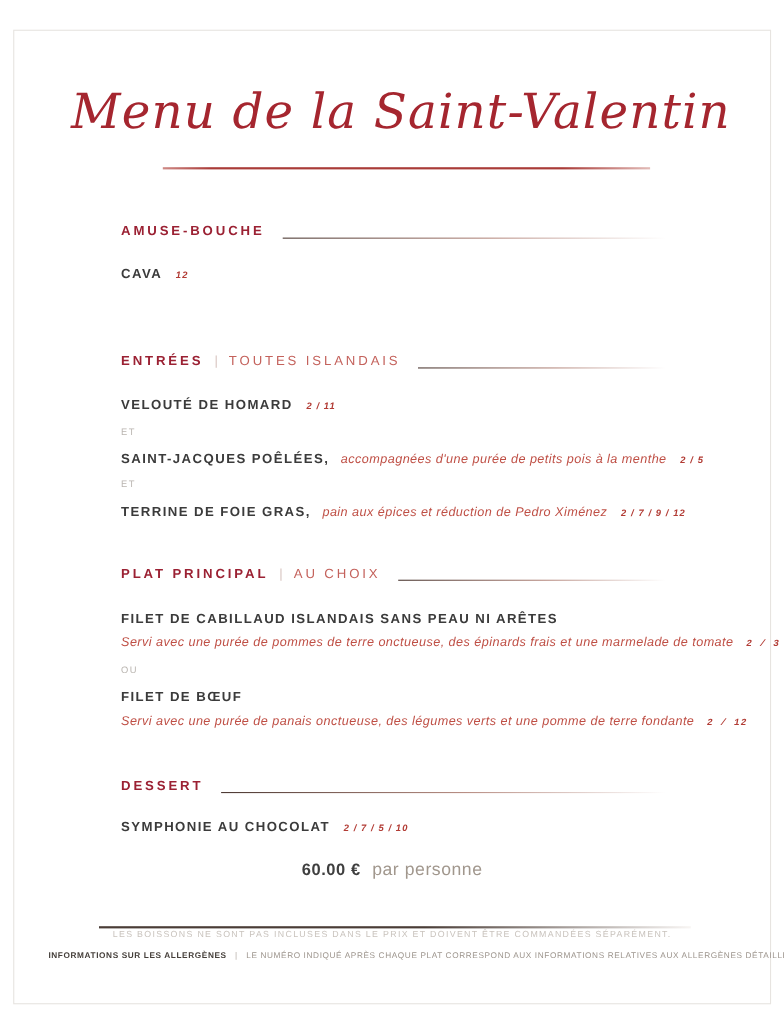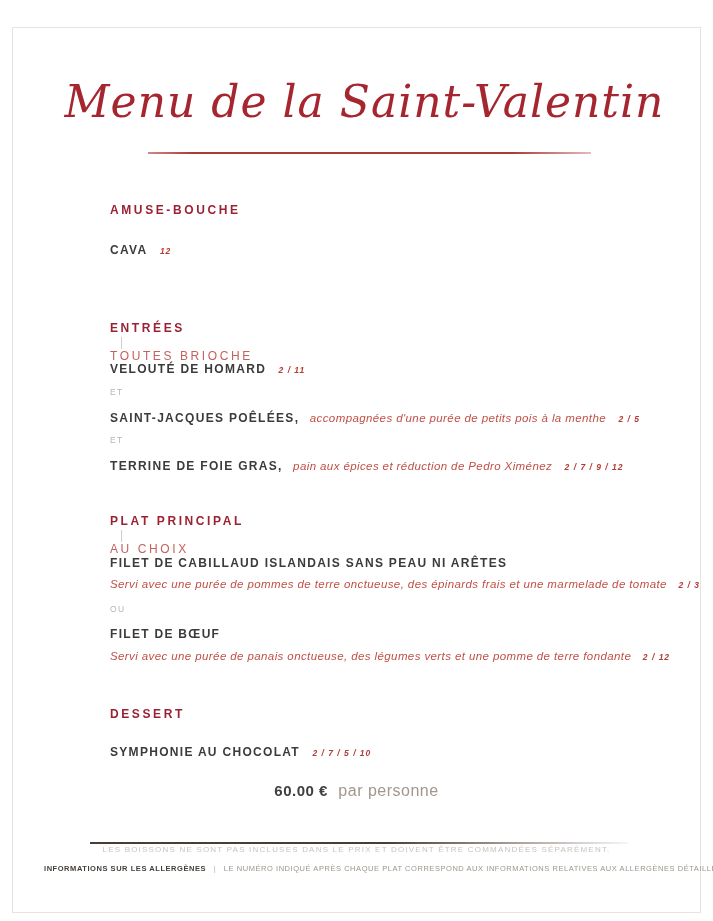--- a/index.html
+++ b/index.html
@@ -9,36 +9,36 @@
          border:1px solid #e7e4e0;pointer-events:none;}
 
   
   .title{position:absolute;left:0;right:0;top:76px;text-align:center;
          font-family:"DejaVu Serif",serif;font-style:italic;font-weight:400;
          font-size:44px;color:#a5262f;letter-spacing:1px;white-space:nowrap;padding-left:16px;}
   .title-underline{position:absolute;left:148px;top:152px;width:443px;height:2px;
          background:linear-gradient(to right,#cf8a86,#a93b38 10%,#a93b38 82%,#e2bcb8);}
 
   
-  .section-head{position:absolute;left:110px;right:108px;display:flex;align-items:flex-start;flex-direction:column;}
+  .section-head{position:absolute;left:110px;right:108px;display:flex;align-items:flex-end;}
   .section-title{font-size:12px;font-weight:bold;color:#9b2133;letter-spacing:2.6px;white-space:nowrap;}
   .section-pipe{font-size:12px;color:#d9c6c2;margin:0 10px;font-weight:400;}
   .section-subtitle{font-size:12px;color:#c4625c;letter-spacing:2.6px;white-space:nowrap;}
   .head-line{flex:1;height:1px;margin-left:16px;
          background:linear-gradient(to right,#4d3a34,#b98f85 55%,rgba(236,222,215,0));}
 
   
   .item{position:absolute;left:110px;right:60px;white-space:nowrap;}
   .item-name{font-size:12px;font-weight:bold;color:#3b3b3b;letter-spacing:1.3px;}
   .item-desc{font-size:11.5px;font-style:italic;color:#bf4f45;letter-spacing:.4px;margin-left:6px;}
   .item-allerg{font-size:8.5px;font-style:italic;font-weight:bold;color:#b23c35;
                letter-spacing:1px;margin-left:8px;}
   .desc-line{position:absolute;left:110px;right:40px;white-space:nowrap;
              font-size:11.5px;font-style:italic;color:#bf4f45;letter-spacing:.4px;}
-  .desc-line .item-allerg{margin-left:8px;}
+  .desc-line .item-allerg{margin-left:8px;font-family:Liberation Mono, monospace;}
   .connector{position:absolute;left:110px;font-size:8.5px;color:#bab5b0;letter-spacing:1.4px;}
 
   
   .price{position:absolute;left:0;right:0;top:782px;text-align:center;white-space:nowrap;}
   .price-amount{font-size:15px;font-weight:bold;color:#3f3f3f;letter-spacing:.5px;text-align:right;}
   .price-per{font-size:16px;color:#a1978d;letter-spacing:.5px;margin-left:6px;}
   .disclaimer{position:absolute;left:0;right:0;top:813px;text-align:center;
               font-size:8px;color:#c9c3bd;letter-spacing:1.2px;margin-top:32px;}
   .rule{position:absolute;left:90px;top:842px;width:538px;height:2px;
         background:linear-gradient(to right,#4a3d37,#4a3d37 55%,rgba(198,176,162,.12));}
@@ -64,21 +64,21 @@
     <span class="head-line"></span>
   </div>
   <div class="item" style="top:240px">
     <span class="item-name">CAVA</span>
     <span class="item-allerg">12</span>
   </div>
 
   <div class="section-head" style="top:321px">
     <span class="section-title">ENTRÉES</span>
     <span class="section-pipe">|</span>
-    <span class="section-subtitle">TOUTES BRIOCHE</span>
+    <span class="section-subtitle">TOUTES ISLANDAIS</span>
     <span class="head-line"></span>
   </div>
   <div class="item" style="top:359px">
     <span class="item-name">VELOUTÉ DE HOMARD</span>
     <span class="item-allerg">2 / 11</span>
   </div>
   <div class="connector" style="top:387px">ET</div>
   <div class="item" style="top:408px">
     <span class="item-name">SAINT-JACQUES POÊLÉES,</span>
     <span class="item-desc">accompagnées d'une purée de petits pois à la menthe</span>

